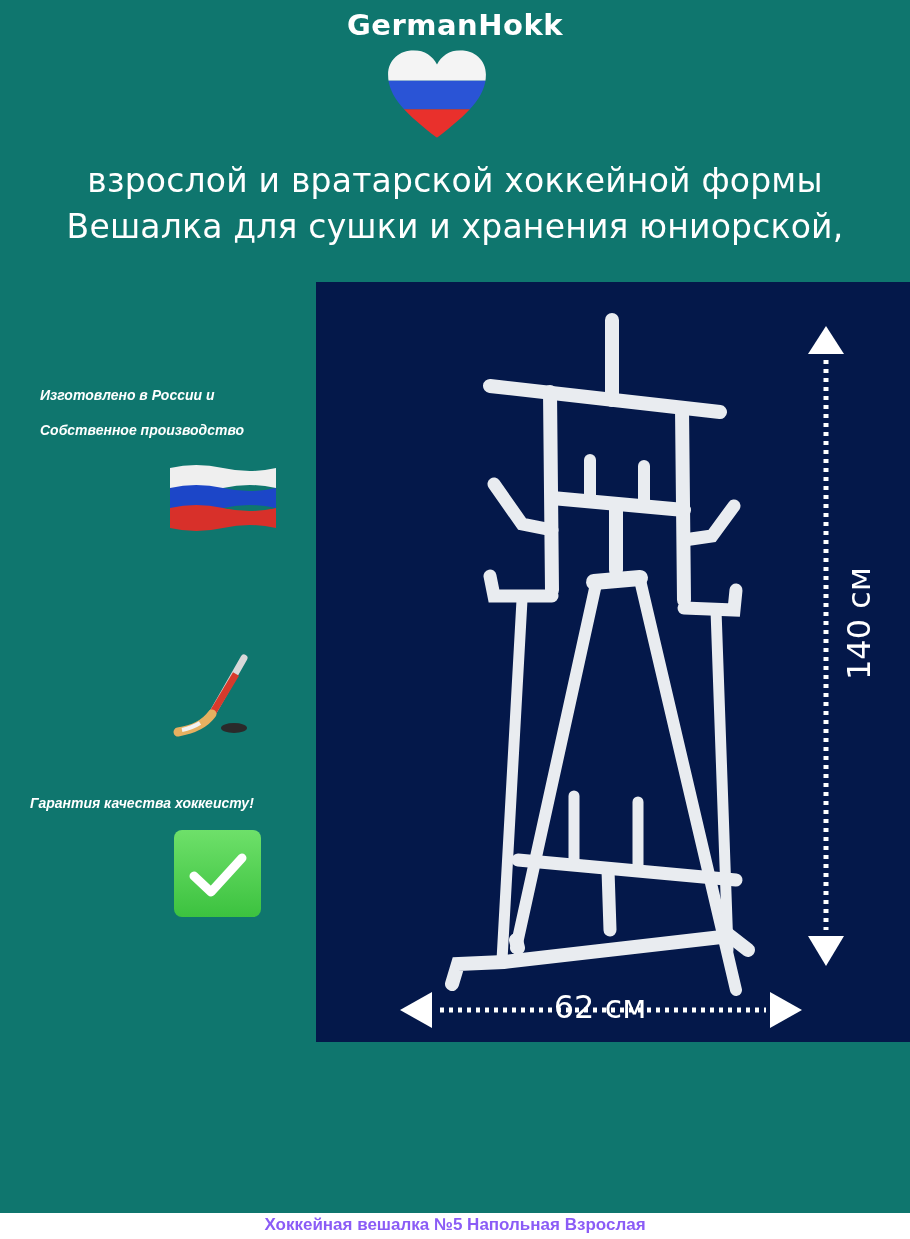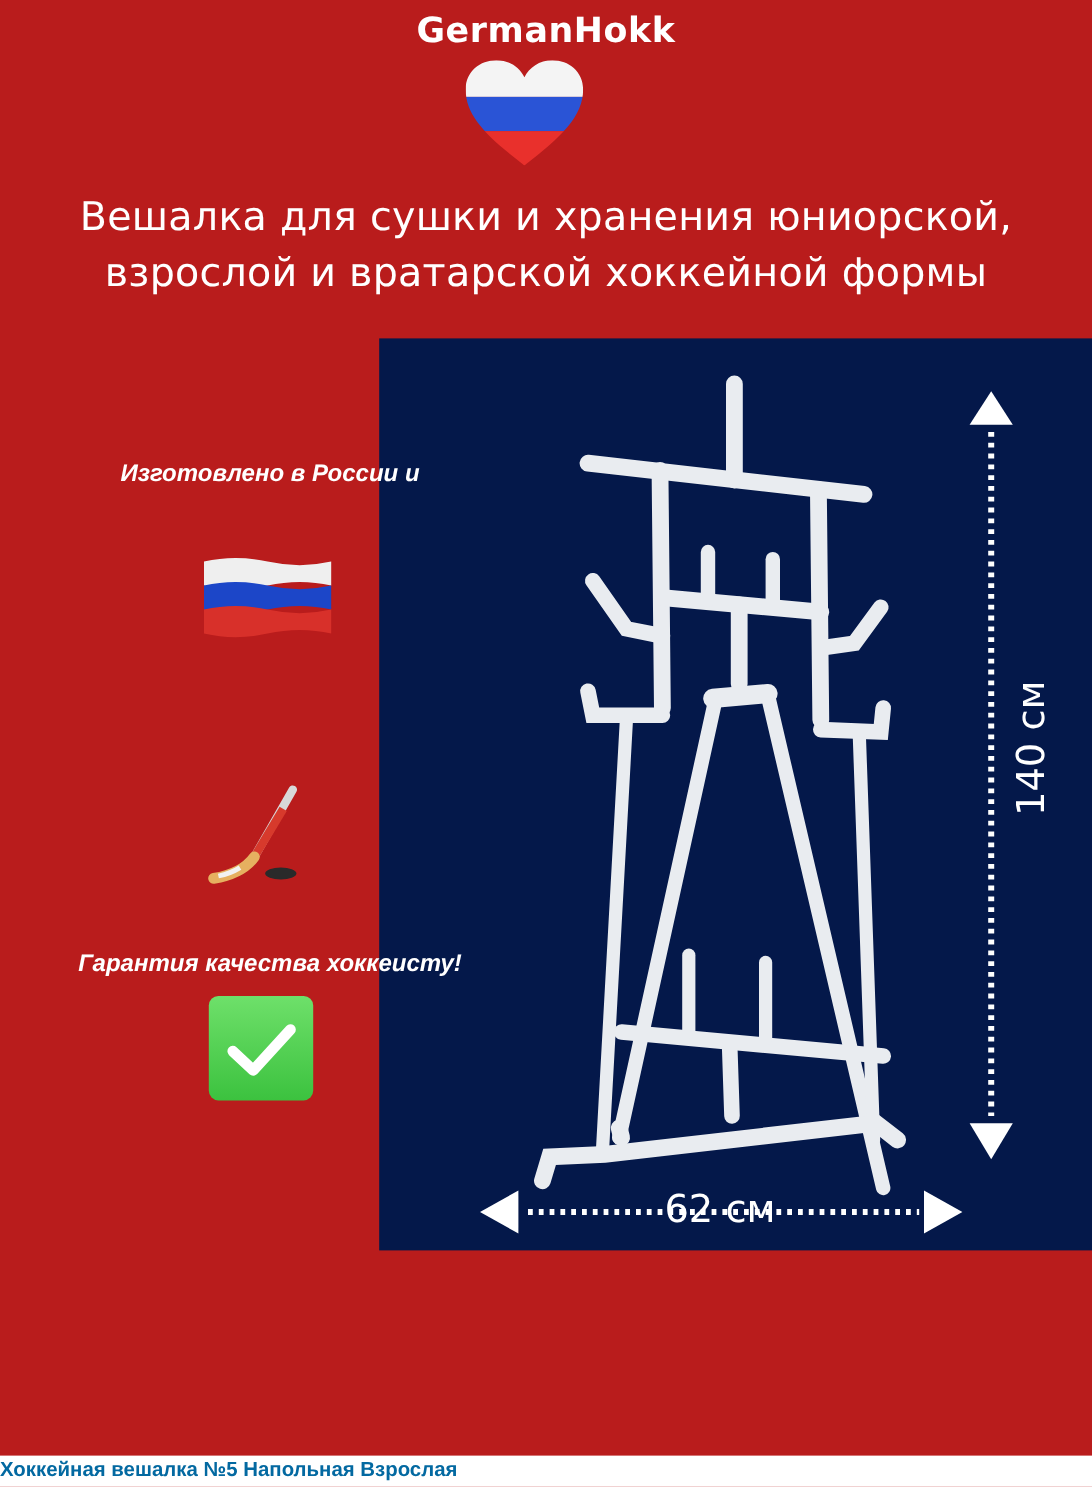--- a/index.html
+++ b/index.html
@@ -1,34 +1,34 @@
 <!DOCTYPE html>
 <html><head>
 <meta charset="utf-8">
 <style>
   html, body { margin: 0; padding: 0; }
   body { width: 910px; height: 1239px; background: #ffffff; position: relative; overflow: hidden; font-family: "DejaVu Sans", sans-serif; }
-  .poster { position: absolute; left: 0; top: 0; width: 910px; height: 1213px; background: #b91c1c; overflow: hidden; }
+  .poster { position: absolute; left: 0; top: 0; width: 910px; height: 1213px; background: #0f766e; overflow: hidden; }
   .photo-bg { position: absolute; left: 316px; top: 282px; width: 594px; height: 760px; background: #04184a; }
   .brand { position: absolute; left: 0; top: 8px; width: 910px; text-align: center; color: #ffffff; font-family: "DejaVu Sans", sans-serif; font-weight: bold; font-size: 29px; letter-spacing: 0.5px; }
   .heart { position: absolute; left: 386px; top: 48px; width: 102px; height: 92px; }
   .headline { position: absolute; left: 0; top: 158px; width: 910px; text-align: center; color: #ffffff; font-family: "DejaVu Sans", sans-serif; font-size: 33px; line-height: 46px; font-weight: normal; letter-spacing: 0.2px; }
-  .feat { position: absolute; color: #ffffff; font-family: "Liberation Sans", sans-serif; font-weight: bold; font-style: italic; font-size: 20px; text-align: center; line-height: 35px; }
+  .feat { position: absolute; color: #ffffff; font-family: "Liberation Sans", sans-serif; font-weight: bold; font-style: italic; font-size: 14px; text-align: left; line-height: 35px; }
   .f1 { left: 40px; top: 378px; width: 370px; }
   .f2 { left: 40px; top: 556px; width: 380px; }
   .f3 { left: 30px; top: 786px; width: 390px; }
   .flag { position: absolute; left: 166px; top: 462px; width: 114px; height: 72px; }
   .stick { position: absolute; left: 170px; top: 652px; width: 84px; height: 86px; }
   .check { position: absolute; left: 174px; top: 830px; width: 87px; height: 87px; border-radius: 8px; background: linear-gradient(#6ee06a, #3cc23f); }
   .rack { position: absolute; left: 430px; top: 300px; width: 340px; height: 700px; }
   .dim-v { position: absolute; left: 800px; top: 310px; width: 60px; height: 670px; }
   .dim-v-label { position: absolute; left: 820px; top: 620px; width: 80px; height: 40px; color: #ffffff; font-family: "DejaVu Sans", sans-serif; font-size: 32px; transform: rotate(-90deg); transform-origin: center center; text-align: center; white-space: nowrap; }
   .dim-h { position: absolute; left: 396px; top: 990px; width: 410px; height: 40px; }
   .dim-h-label { position: absolute; left: 500px; top: 988px; width: 200px; text-align: center; color: #ffffff; font-family: "DejaVu Sans", sans-serif; font-size: 32px; }
-  .caption { position: absolute; left: 0; top: 1214px; width: 910px; text-align: left; color: #0369a1; font-family: "Liberation Sans", sans-serif; font-weight: bold; font-size: 17px; line-height: 22px; }
+  .caption { position: absolute; left: 0; top: 1214px; width: 910px; text-align: center; color: #8b5cf6; font-family: "Liberation Sans", sans-serif; font-weight: bold; font-size: 17px; line-height: 22px; }
 </style>
 </head>
 <body>
 
 <div class="poster">
   <div class="photo-bg"></div>
 
   <div class="brand">GermanHokk</div>
 
   <svg class="heart" viewBox="0 0 100 90">
@@ -38,26 +38,27 @@
         </clipPath>
     </defs>
     <g clip-path="url(#hc)">
       <rect x="0" y="0" width="100" height="32" fill="#f4f4f4"></rect>
       <rect x="0" y="32" width="100" height="28" fill="#2a54d6"></rect>
       <rect x="0" y="60" width="100" height="30" fill="#e9302c"></rect>
     </g>
   </svg>
 
   <div class="headline">
+    <div>взрослой и вратарской хоккейной формы</div>
     <div>Вешалка для сушки и хранения юниорской,</div>
-    <div>взрослой и вратарской хоккейной формы</div>
   </div>
 
   <div class="feat f1">
     <div>Изготовлено в России и</div>
+    <div>Собственное производство</div>
   </div>
 
   <svg class="flag" viewBox="0 0 114 72">
     <path d="M4 6 Q30 0 57 6 T110 6 L110 26 Q84 20 57 26 T4 26 Z" fill="#efefef"></path>
     <path d="M4 26 Q30 20 57 26 T110 26 L110 46 Q84 40 57 46 T4 46 Z" fill="#1c46c8"></path>
     <path d="M4 46 Q30 40 57 46 T110 46 L110 66 Q84 60 57 66 T4 66 Z" fill="#d8302a"></path>
   </svg>
 
 
   <svg class="stick" viewBox="0 0 84 86">

